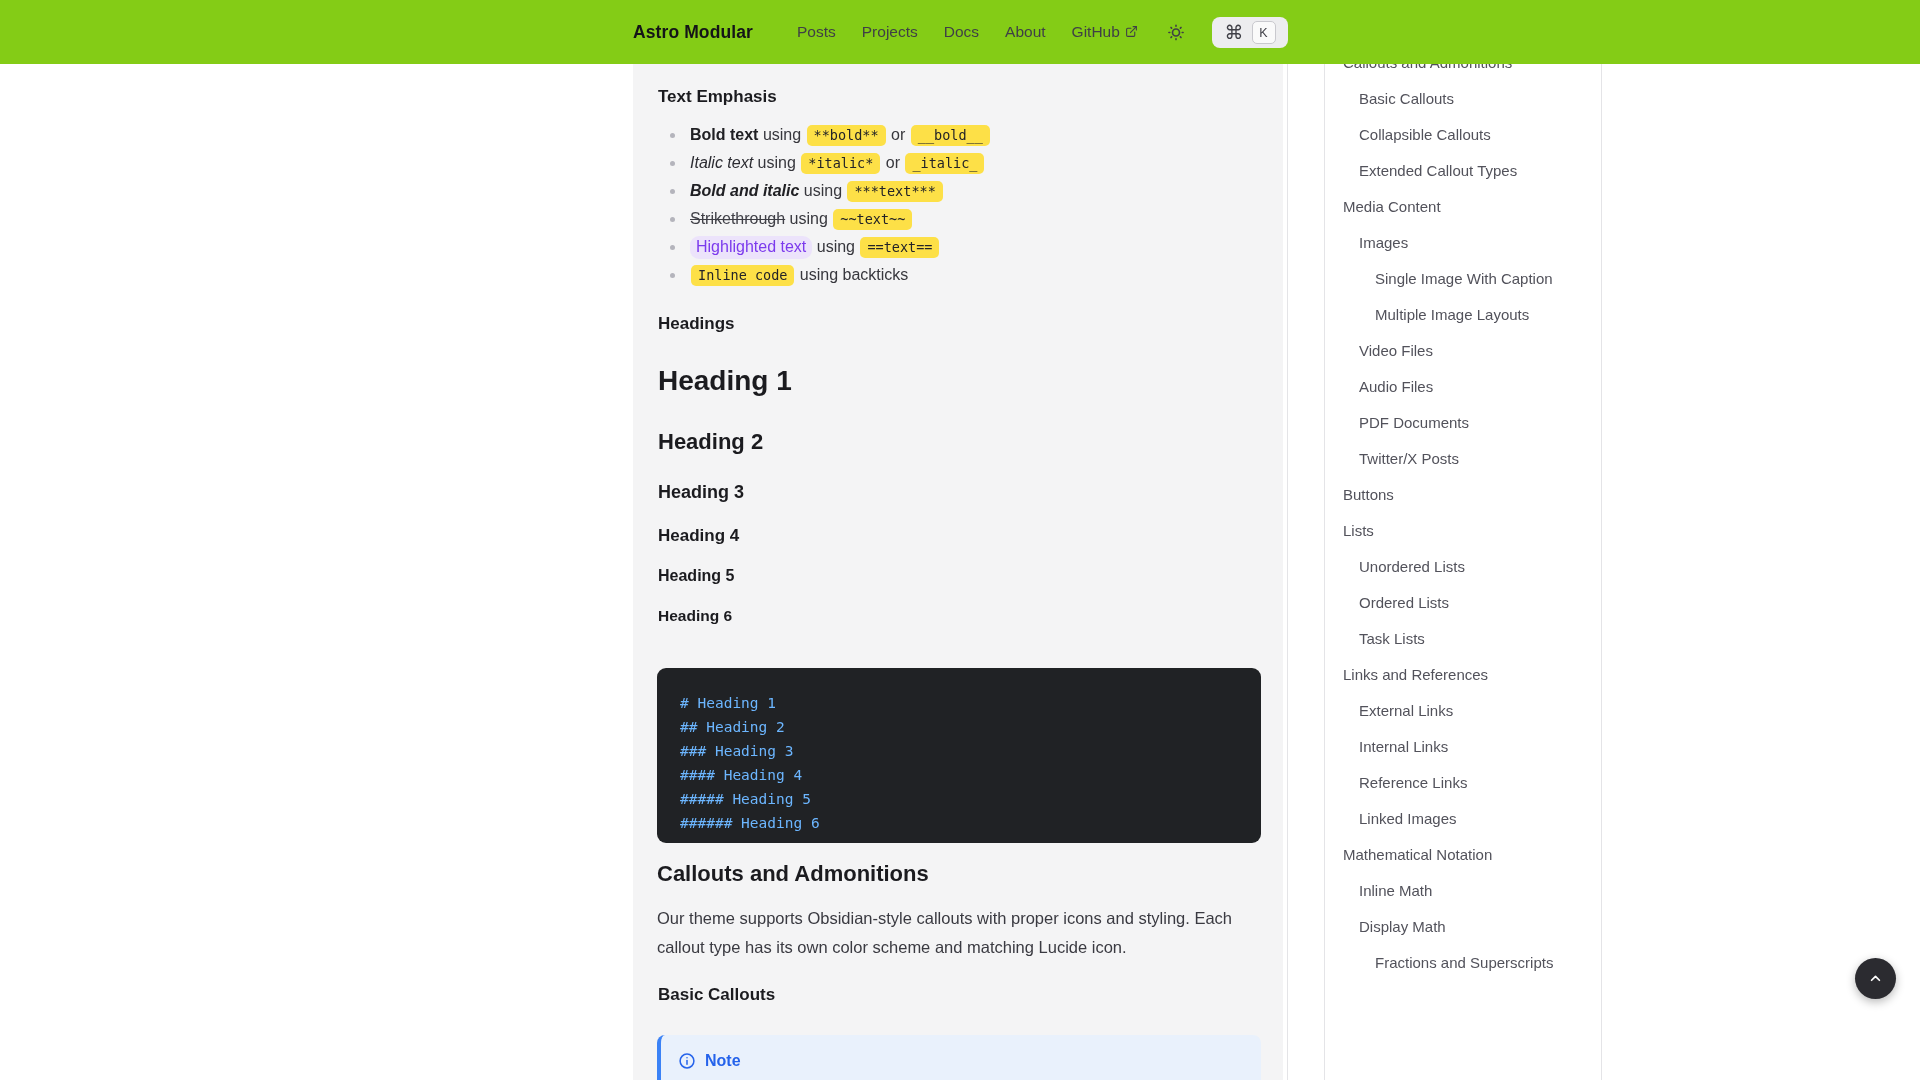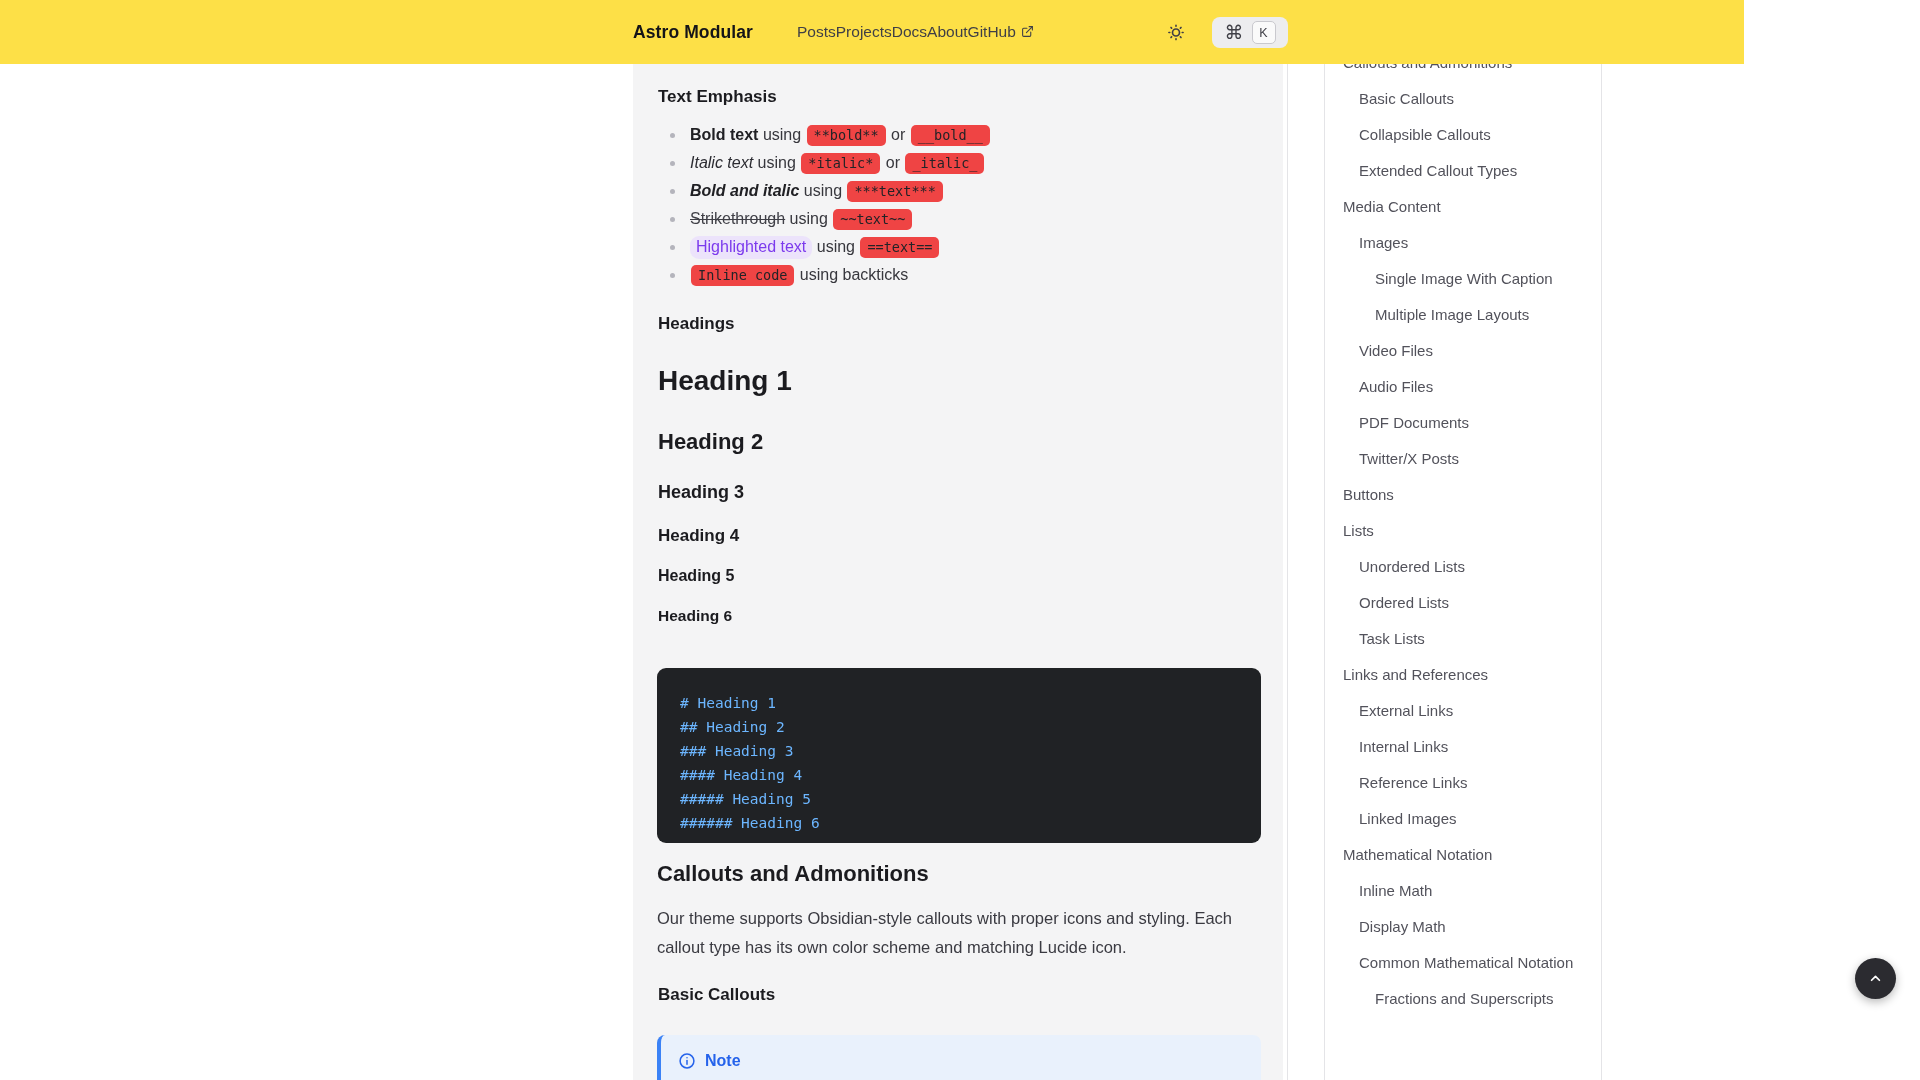--- a/index.html
+++ b/index.html
@@ -1,24 +1,24 @@
 <!DOCTYPE html>
 <html><head>
 <meta charset="utf-8">
 <style>
   html,body{margin:0;padding:0;width:1920px;height:1080px;overflow:hidden;
     background:#ffffff;font-family:"Liberation Sans",sans-serif;}
   *{box-sizing:border-box}
   a{text-decoration:none;color:inherit}
 
   
-  .header{position:absolute;left:0;top:0;width:1744px;height:64px;background:#fde047;z-index:10}
+  .header{position:absolute;left:0;top:0;width:1920px;height:64px;background:#84cc16;z-index:10}
   .logo{position:absolute;left:633px;top:0;height:64px;display:flex;align-items:center;
     font-size:17.5px;font-weight:700;color:#141418;letter-spacing:.1px}
-  .nav{position:absolute;left:797px;top:0;height:64px;display:flex;align-items:center;
+  .nav{position:absolute;left:797px;top:0;height:64px;display:flex;align-items:center;gap:26px;
     font-size:15.5px;color:#3f3f46}
   .nav a{display:inline-flex;align-items:center;gap:5px;color:#3f3f46}
   .nav svg.ext{width:13px;height:13px;margin-top:-2px}
   .theme-btn{position:absolute;left:1160px;top:16px;width:32px;height:32px;border:0;background:transparent;
     display:flex;align-items:center;justify-content:center;cursor:pointer;color:#3f3f46}
   .cmdk{position:absolute;left:1212px;top:17px;width:76px;height:31px;background:#ededef;border:0;
     border-radius:8px;display:flex;align-items:center;justify-content:center;gap:8px;cursor:pointer}
   .cmd-glyph{font-size:19px;line-height:1;color:#3f3f46;font-family:"DejaVu Sans",sans-serif}
   .keycap{width:24px;height:23px;background:#fafafa;border:1px solid #c9c9ce;border-radius:5px;
     display:flex;align-items:center;justify-content:center;font-size:12.5px;color:#3f3f46}
@@ -34,21 +34,21 @@
   .em-list{position:absolute;left:658px;top:121px;width:606px}
   .em-row{position:relative;height:28px;padding-left:32px;display:flex;align-items:center;
     font-size:16px;color:#37373d;white-space:pre}
   .dot{position:absolute;left:12px;top:11.5px;width:5px;height:5px;border-radius:50%;background:#b4b4bc}
   .seg-plain{color:#37373d}
   .seg-bold{font-weight:700;color:#202024}
   .seg-italic{font-style:italic;color:#2c2c32}
   .seg-bolditalic{font-weight:700;font-style:italic;color:#202024}
   .seg-strike{text-decoration:line-through;color:#3f3f46}
   .seg-highlight{color:#7c3aed;background:#ece3fb;padding:2.5px 6px;border-radius:9px}
-  .seg-code{font-family:"DejaVu Sans Mono",monospace;font-size:13.5px;background:#ef4444;color:#232327;
+  .seg-code{font-family:"DejaVu Sans Mono",monospace;font-size:13.5px;background:#fde047;color:#232327;
     padding:2.5px 7px;border-radius:5px;margin:0 1px}
 
   .hs{position:absolute;left:658px;color:#1b1b1f;font-weight:700}
   .hs1{top:362px;font-size:28px;line-height:38px}
   .hs2{top:427px;font-size:22px;line-height:30px}
   .hs3{top:480px;font-size:18px;line-height:24px}
   .hs4{top:524px;font-size:17px;line-height:23px}
   .hs5{top:565px;font-size:16px;line-height:22px}
   .hs6{top:605px;font-size:15.5px;line-height:21px}
 
@@ -171,21 +171,20 @@
       <a href="#" class="toc-item lvl2">Ordered Lists</a>
       <a href="#" class="toc-item lvl2">Task Lists</a>
       <a href="#" class="toc-item lvl1">Links and References</a>
       <a href="#" class="toc-item lvl2">External Links</a>
       <a href="#" class="toc-item lvl2">Internal Links</a>
       <a href="#" class="toc-item lvl2">Reference Links</a>
       <a href="#" class="toc-item lvl2">Linked Images</a>
       <a href="#" class="toc-item lvl1">Mathematical Notation</a>
       <a href="#" class="toc-item lvl2">Inline Math</a>
       <a href="#" class="toc-item lvl2">Display Math</a>
-      <a href="#" class="toc-item lvl2">Common Mathematical Notation</a>
       <a href="#" class="toc-item lvl3">Fractions and Superscripts</a>
     </div>
 </div>
 
 <button class="scroll-top">
   <svg width="17" height="17" viewBox="0 0 24 24" fill="none" stroke="#ffffff" stroke-width="2.4" stroke-linecap="round" stroke-linejoin="round">
     <path d="M6.5 14.5 12 9l5.5 5.5"></path>
   </svg>
 </button>
 

